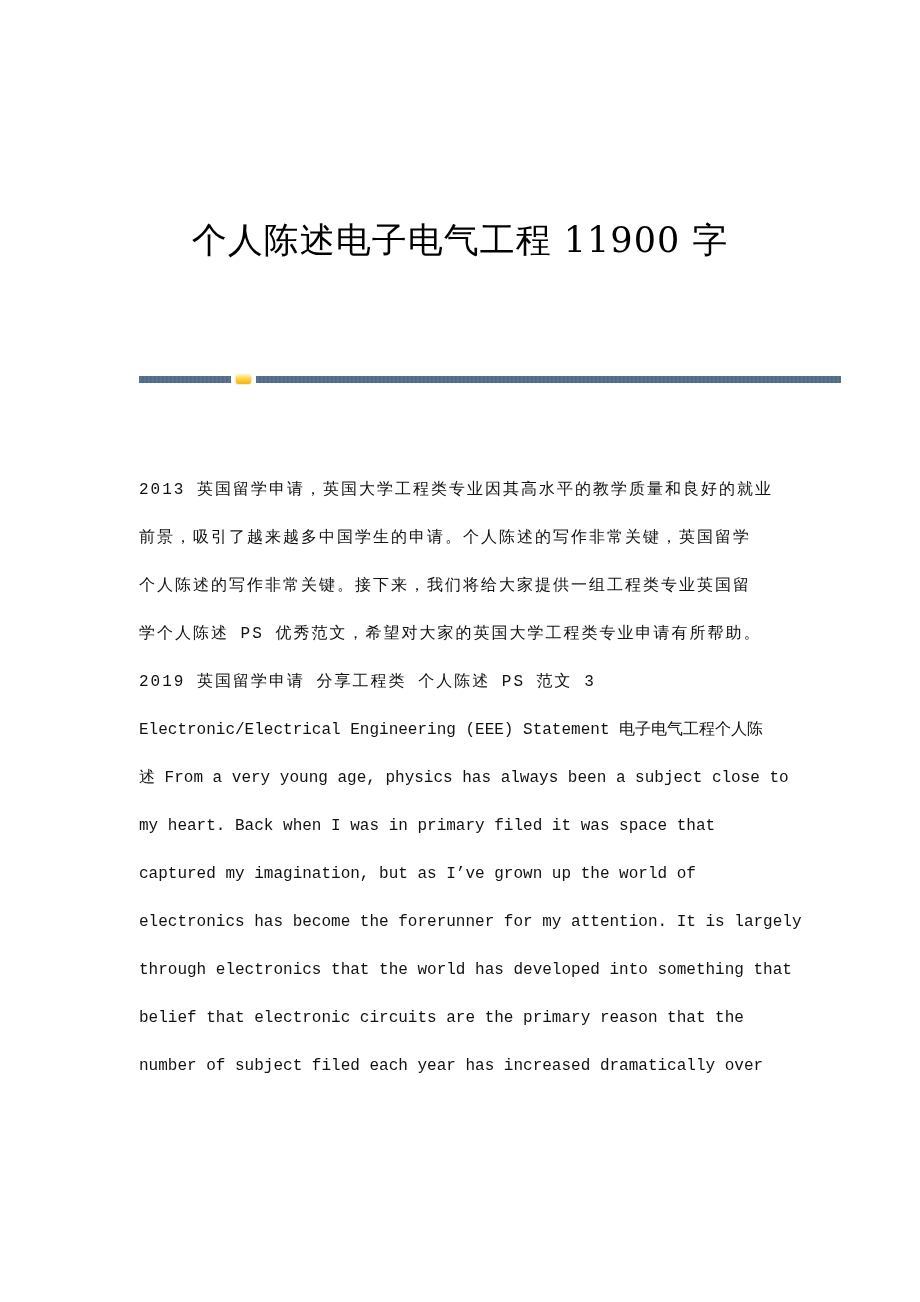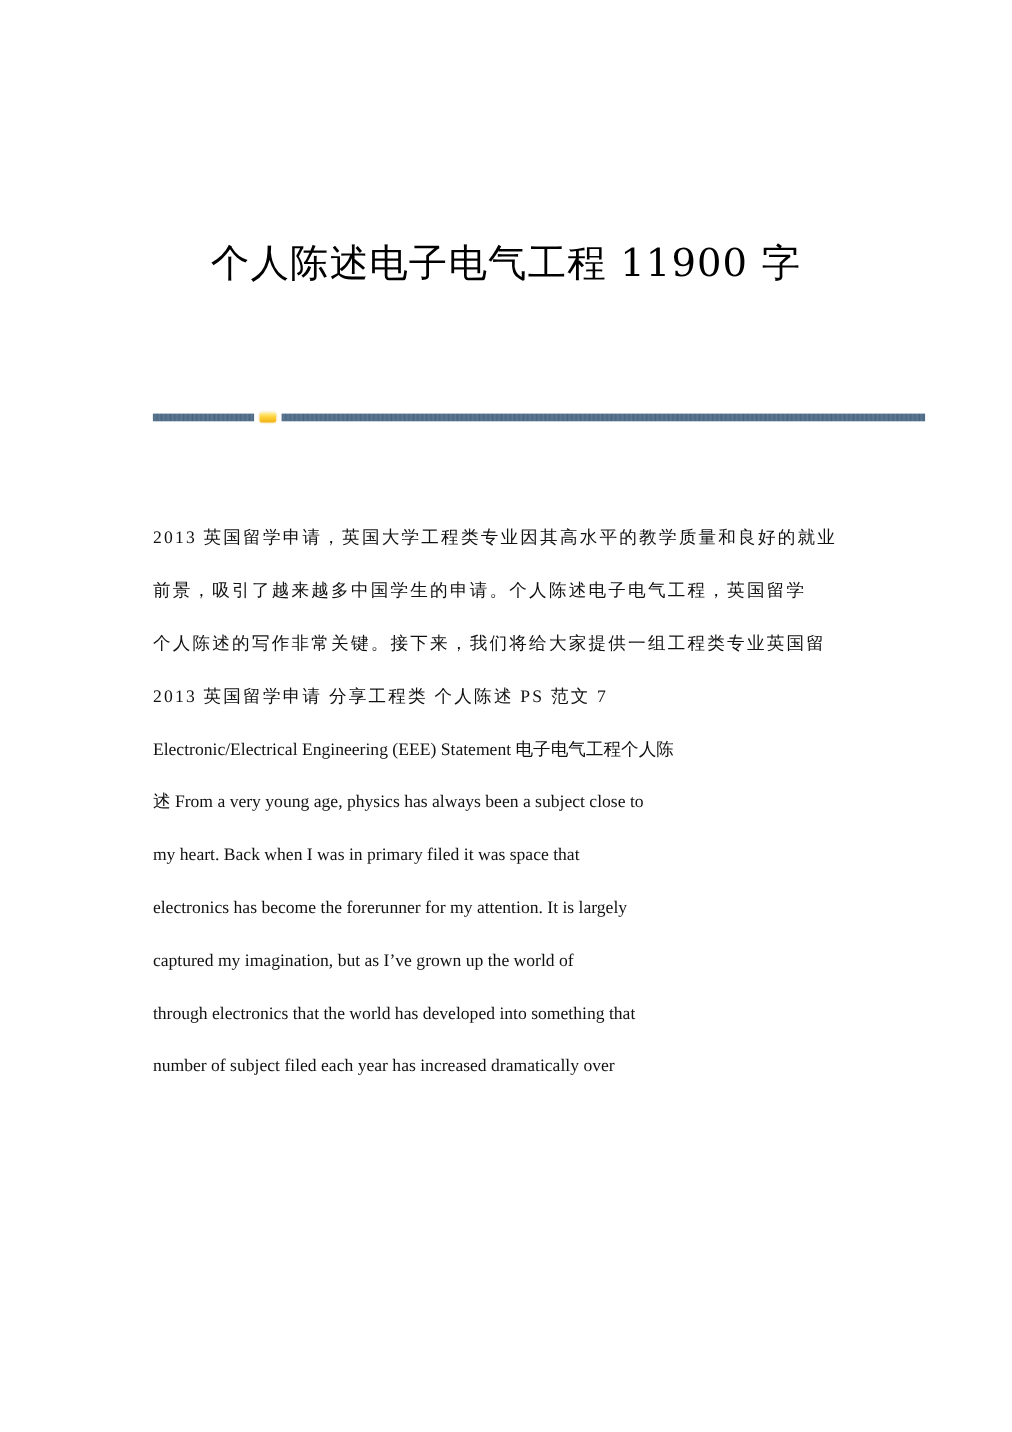--- a/index.html
+++ b/index.html
@@ -17,44 +17,46 @@
   }
   .bar.left { left: 0; width: 92px; }
   .bar.right { left: 117px; width: 585px; }
   .gem {
     position: absolute; left: 97px; top: -1px; width: 15px; height: 9px;
     background: linear-gradient(180deg, #fff2a0 0%, #ffd23a 45%, #f2b316 100%);
     border-radius: 2px; box-shadow: 0 0 2px #e6c25a;
   }
   .body {
     position: absolute; left: 139px; top: 466px; width: 650px;
-    font-family: Liberation Serif, serif;
+    font-family: Liberation Mono, monospace;
     font-size: 16px; line-height: 48px; color: #111;
   }
   .line { display: block; white-space: pre; height: 48px; }
   .zh { letter-spacing: 2px; }
 </style>
 </head>
 <body>
 
 <div class="page">
   <h1 class="title" style="margin:0;font-weight:normal;">个人陈述电子电气工程 11900 字</h1>
 
   <div class="divider">
     <div class="bar left"></div>
     <div class="gem"></div>
     <div class="bar right"></div>
   </div>
 
   <div class="body">
     <span class="line zh">2013 英国留学申请，英国大学工程类专业因其高水平的教学质量和良好的就业</span>
-    <span class="line zh">前景，吸引了越来越多中国学生的申请。个人陈述电子电气工程，英国留学</span>
+    <span class="line zh">前景，吸引了越来越多中国学生的申请。个人陈述的写作非常关键，英国留学</span>
     <span class="line zh">个人陈述的写作非常关键。接下来，我们将给大家提供一组工程类专业英国留</span>
-    <span class="line zh">2013 英国留学申请 分享工程类 个人陈述 PS 范文 7</span>
+    <span class="line zh">学个人陈述 PS 优秀范文，希望对大家的英国大学工程类专业申请有所帮助。</span>
+    <span class="line zh">2019 英国留学申请 分享工程类 个人陈述 PS 范文 3</span>
     <span class="line">Electronic/Electrical Engineering (EEE) Statement 电子电气工程个人陈</span>
     <span class="line">述 From a very young age, physics has always been a subject close to</span>
     <span class="line">my heart. Back when I was in primary filed it was space that</span>
+    <span class="line">captured my imagination, but as I’ve grown up the world of</span>
     <span class="line">electronics has become the forerunner for my attention. It is largely</span>
-    <span class="line">captured my imagination, but as I’ve grown up the world of</span>
     <span class="line">through electronics that the world has developed into something that</span>
+    <span class="line">belief that electronic circuits are the primary reason that the</span>
     <span class="line">number of subject filed each year has increased dramatically over</span>
   </div>
 </div>
 
 </body></html>

